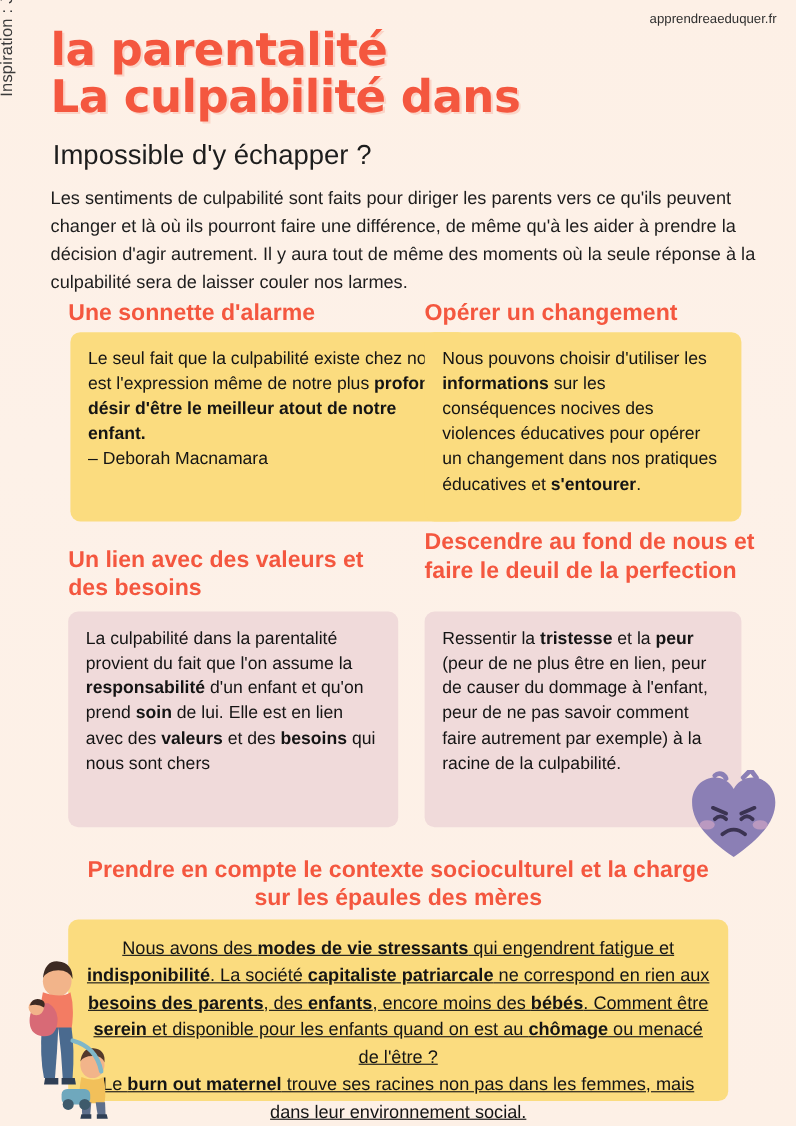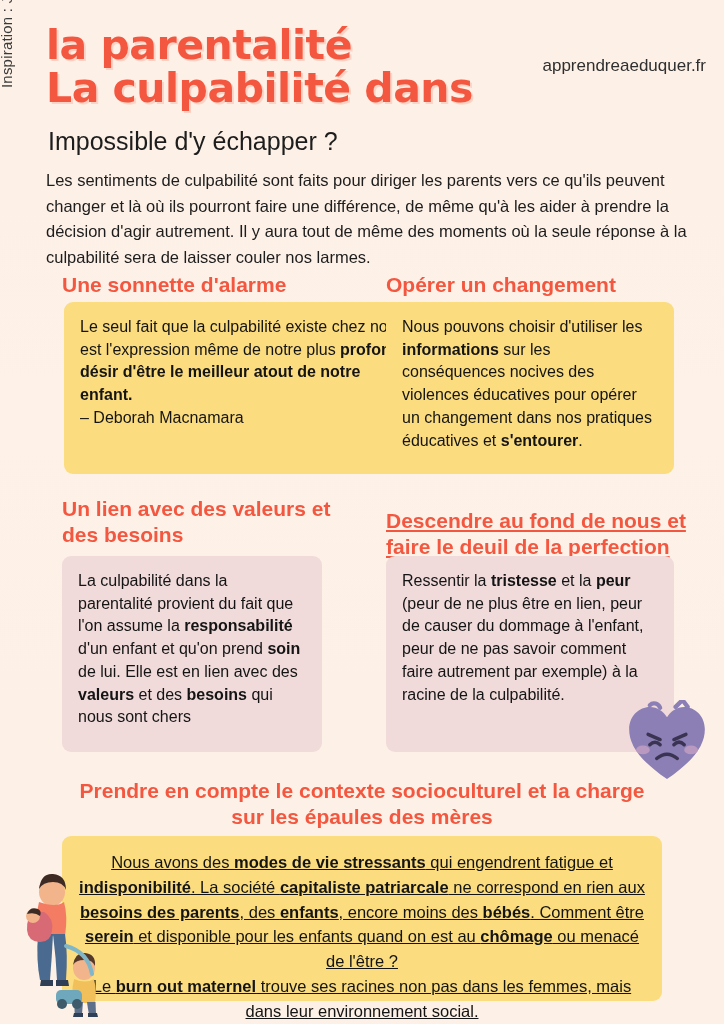--- a/index.html
+++ b/index.html
@@ -42,23 +42,22 @@
     top: 0;
     width: 30px;
     height: 1024px;
   }
 
   
   .site-url {
     position: absolute;
     right: 18px;
     top: 10px;
-    font-size: 17px;
+    font-size: 12px;
     color: #2f2f2f;
-    margin-top: 46px;
   }
 
   .title {
     position: absolute;
     left: 46px;
     top: 24px;
     width: 520px;
     font-family: "DejaVu Sans", sans-serif;
     font-weight: bold;
     font-size: 41px;
@@ -114,23 +113,23 @@
   .card b { font-weight: bold; }
 
   
   #head-alarme   { left: 62px;  top: 272px; width: 300px; }
   #card-alarme   { left: 64px;  top: 302px; width: 361px; height: 172px; }
 
   #head-changement { left: 386px; top: 272px; width: 310px; }
   #card-changement { left: 386px; top: 302px; width: 288px; height: 172px; }
 
   #head-valeurs  { left: 62px;  top: 496px; width: 300px; }
-  #card-valeurs  { left: 62px;  top: 556px; width: 260px; height: 196px; }
-
-  #head-deuil    { left: 386px; top: 508px; width: 312px; text-decoration: underline; }
+  #card-valeurs  { left: 62px;  top: 556px; width: 300px; height: 196px; }
+
+  #head-deuil    { left: 386px; top: 480px; width: 312px; }
   #card-deuil    { left: 386px; top: 556px; width: 288px; height: 196px; }
 
   #head-contexte {
     left: 62px; top: 778px; width: 600px; text-align: center;
   }
   #card-contexte {
     left: 62px; top: 836px; width: 600px; height: 165px;
     text-align: center; font-size: 16.5px; line-height: 1.5; text-decoration: underline;
   }
 

